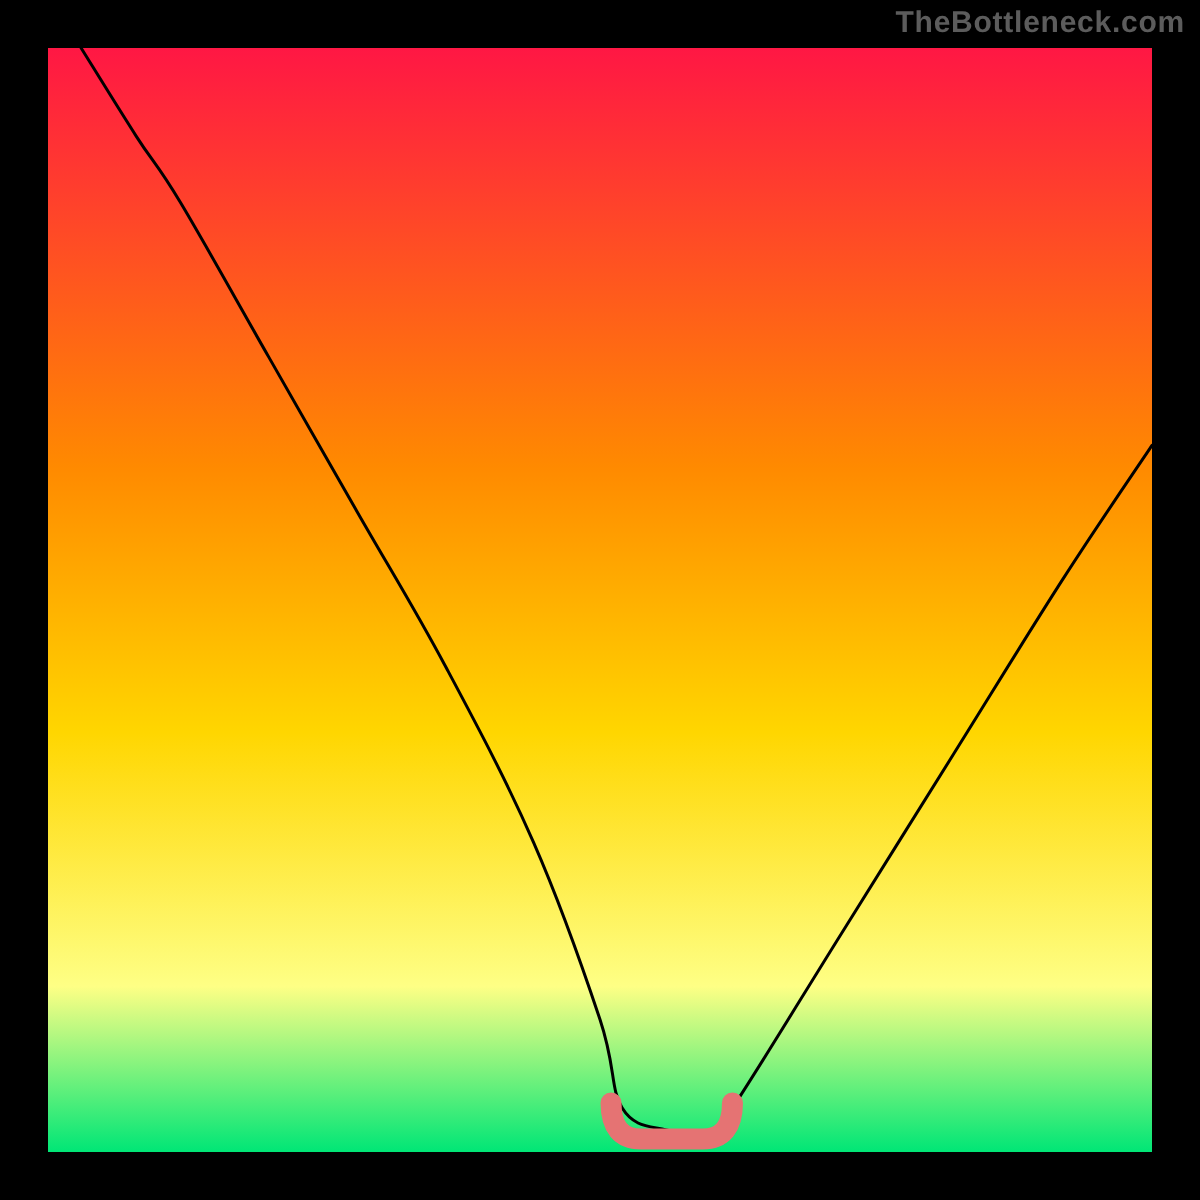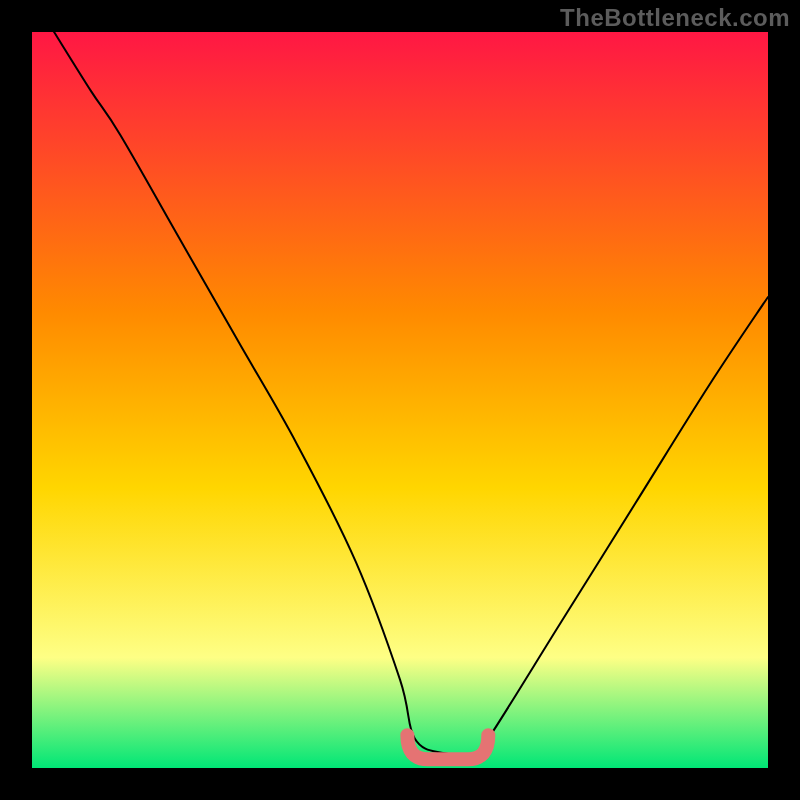--- a/index.html
+++ b/index.html
@@ -14,21 +14,21 @@
   .frame {
     position: relative;
     width: 800px;
     height: 800px;
     background: #000;
   }
   .watermark {
     position: absolute;
     top: 4px;
     right: 10px;
-    font-size: 24px;
+    font-size: 20px;
     font-weight: bold;
     color: #5c5c5c;
     letter-spacing: 0.5px;
     z-index: 10;
   }
   svg {
     display: block;
   }
 </style>
 </head>

